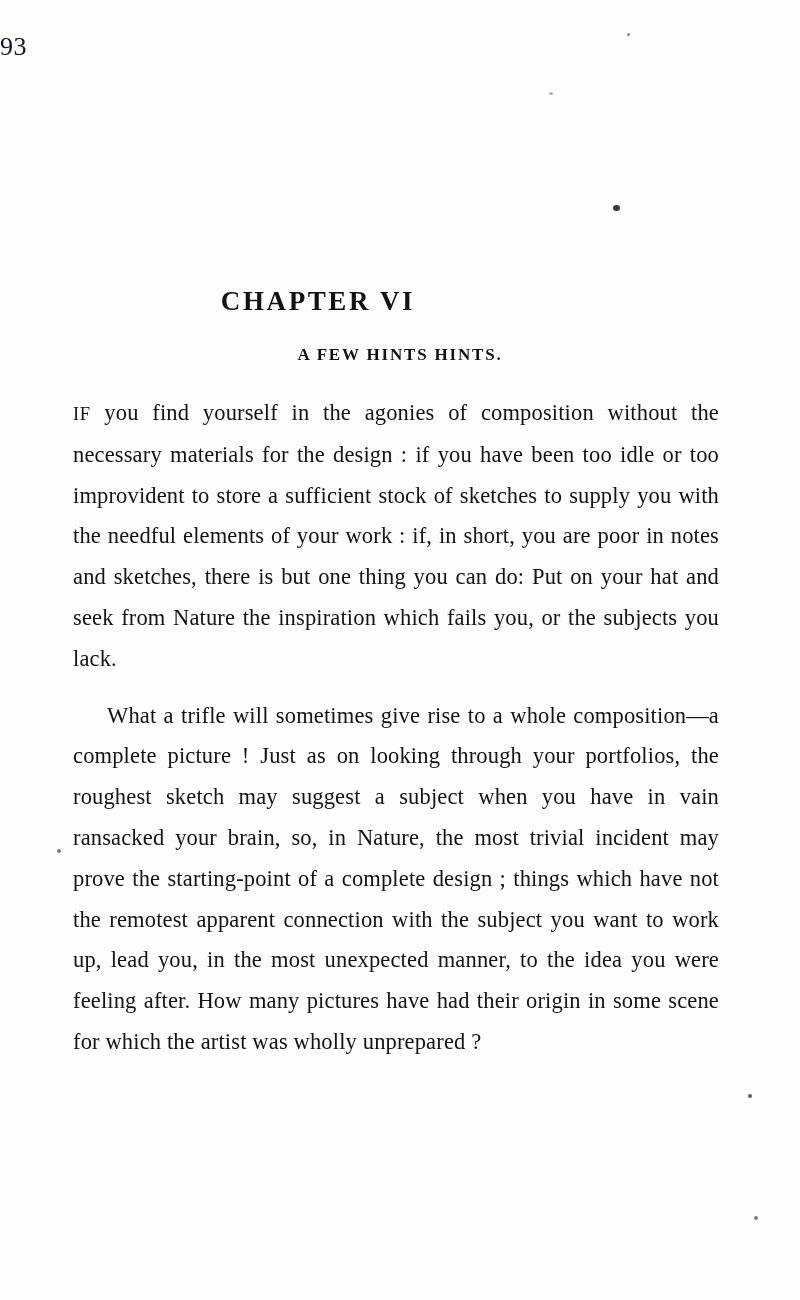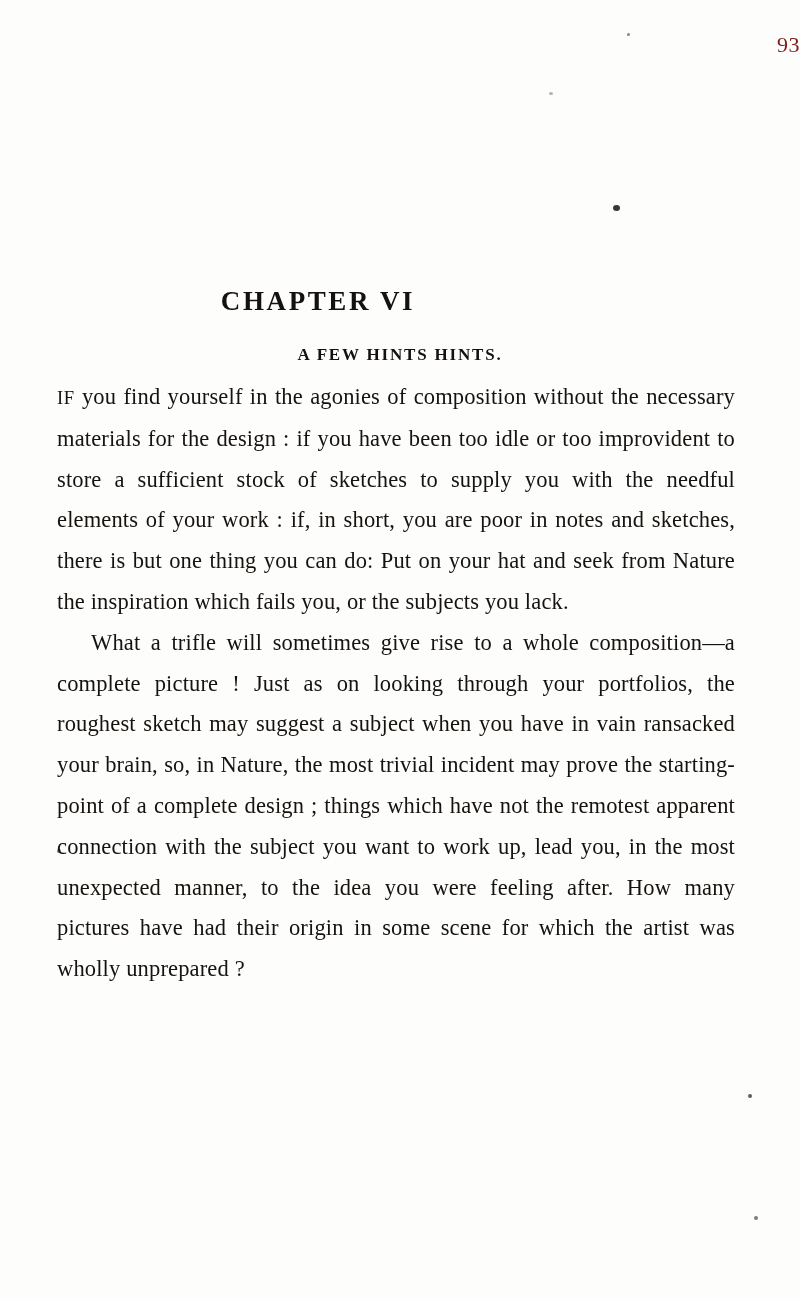--- a/index.html
+++ b/index.html
@@ -18,24 +18,24 @@
   .page {
     position: absolute;
     inset: 0;
     background: #fdfdfb;
   }
   .page-number {
     position: absolute;
     top: 32px;
     left: 0;
     width: 800px;
-    text-align: right;
-    font-size: 22px;
+    text-align: left;
+    font-size: 26px;
     letter-spacing: 0.5px;
-    color: #7f1d1d;
+    color: #0f172a;
   }
   .speck {
     position: absolute;
     background: #2a2522;
     border-radius: 50%;
   }
   .speck.s1 { left: 627px; top: 33px;  width: 3px; height: 3px; opacity: .55; }
   .speck.s2 { left: 549px; top: 92px;  width: 4px; height: 3px; opacity: .35; }
   .speck.s3 { left: 613px; top: 205px; width: 7px;  height: 6px; opacity: .92; }
   .speck.s4 { left: 57px;  top: 849px; width: 4px;  height: 4px; opacity: .6; }
@@ -64,21 +64,21 @@
     color: #141110;
   }
 
   .body-text {
     position: absolute;
     left: 57px;
     top: 377px;
     width: 678px;
   }
   .para {
-    margin: 0;
+    margin: 16px;
     font-size: 22.5px;
     line-height: 40.8px;
     text-align: justify;
     text-justify: inter-word;
     letter-spacing: 0.15px;
     color: #15120f;
   }
   .para + .para {
     margin-top: 0;
     text-indent: 34px;

